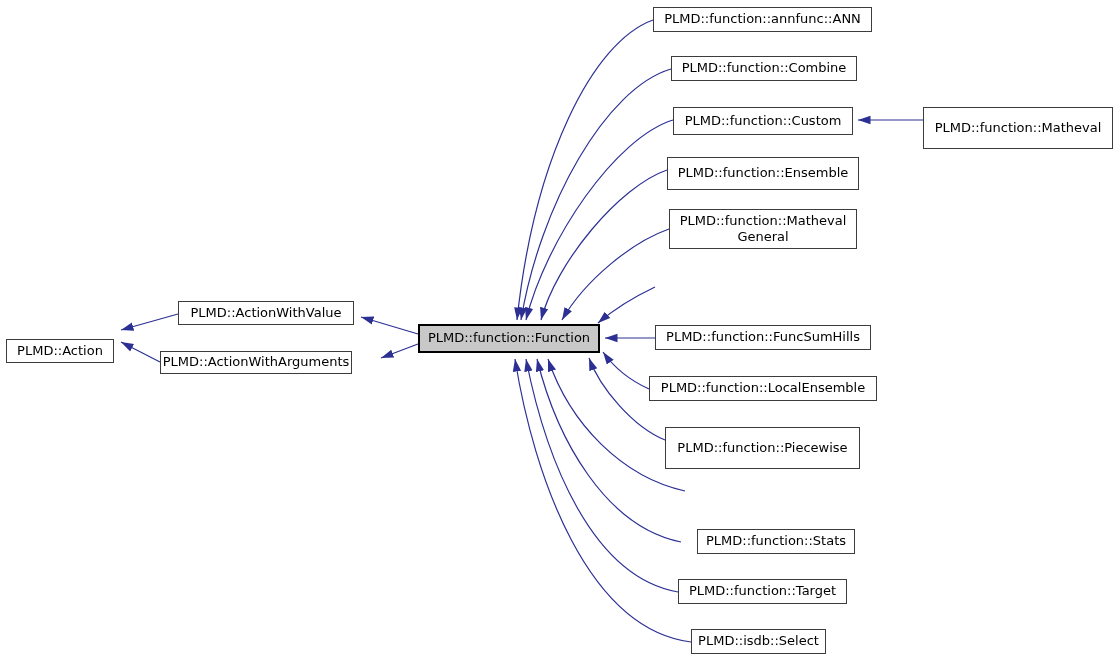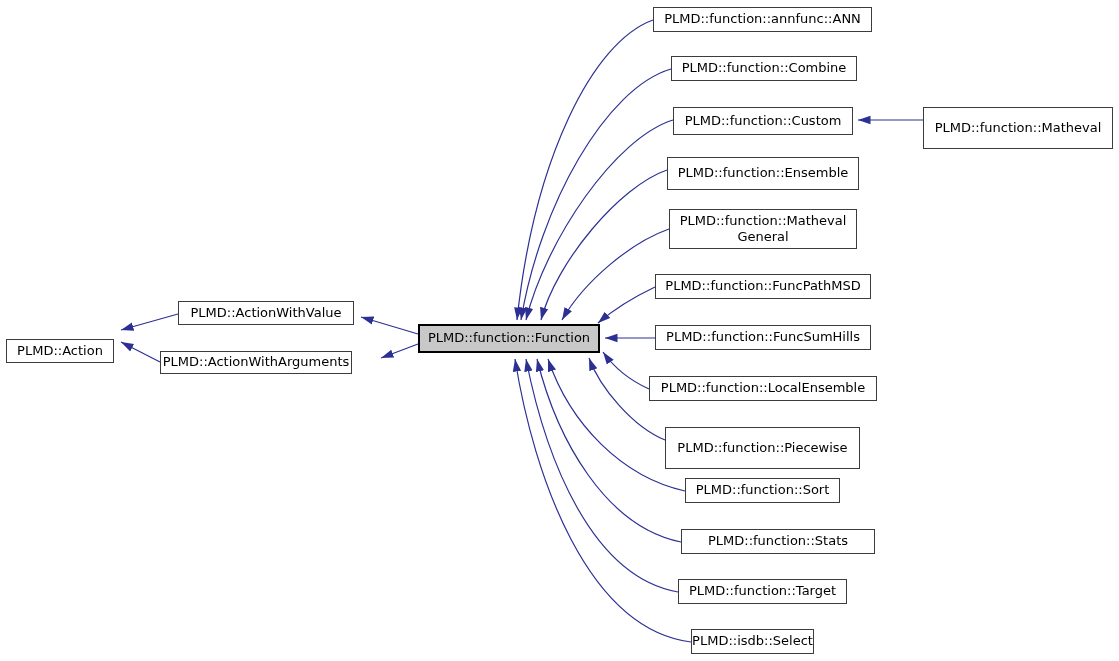--- a/index.html
+++ b/index.html
@@ -97,29 +97,27 @@
 
   <div class="node" style="left:673px; top:107px; width:180px; height:28px">PLMD::function::Custom</div>
 
   <div class="node" style="left:923px; top:107px; width:190px; height:42px">PLMD::function::Matheval</div>
 
   <div class="node" style="left:667px; top:157px; width:192px; height:33px">PLMD::function::Ensemble</div>
 
   <div class="node" style="left:669px; top:209px; width:188px; height:40px">PLMD::function::Matheval
 General</div>
 
-  <div class="node" style="left:655px; top:274px; width:216px; height:25px">PLMD::function::FuncPathMSD</div>
 
   <div class="node" style="left:655px; top:325px; width:216px; height:25px">PLMD::function::FuncSumHills</div>
 
   <div class="node" style="left:649px; top:376px; width:228px; height:25px">PLMD::function::LocalEnsemble</div>
 
   <div class="node" style="left:665px; top:427px; width:195px; height:42px">PLMD::function::Piecewise</div>
 
-  <div class="node" style="left:685px; top:478px; width:155px; height:25px">PLMD::function::Sort</div>
 
-  <div class="node" style="left:681px; top:529px; width:194px; height:25px">PLMD::function::Stats</div>
+  <div class="node" style="left:697px; top:529px; width:158px; height:25px">PLMD::function::Stats</div>
 
   <div class="node" style="left:678px; top:579px; width:169px; height:25px">PLMD::function::Target</div>
 
-  <div class="node" style="left:691px; top:629px; width:123px; height:25px">PLMD::isdb::Select</div>
+  <div class="node" style="left:691px; top:629px; width:135px; height:25px">PLMD::isdb::Select</div>
 
 </div>
 
 </body></html>

